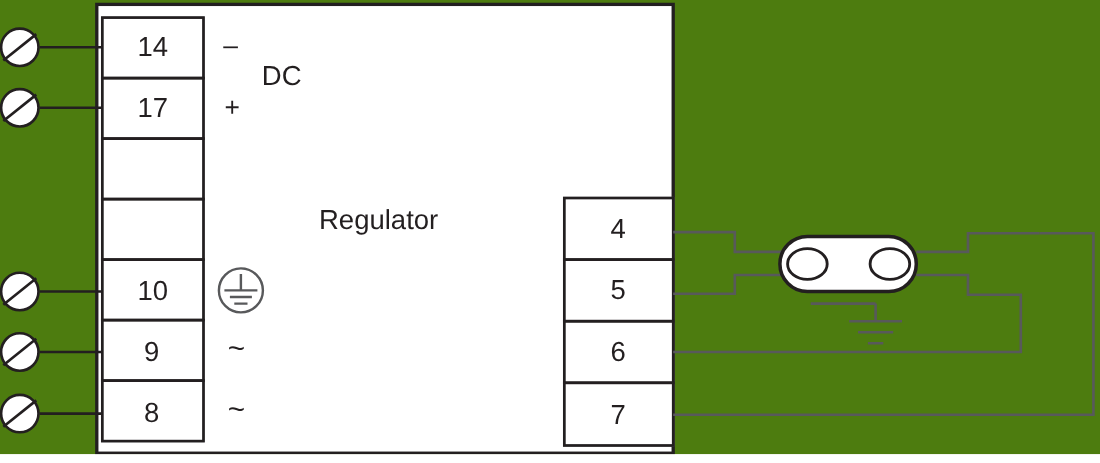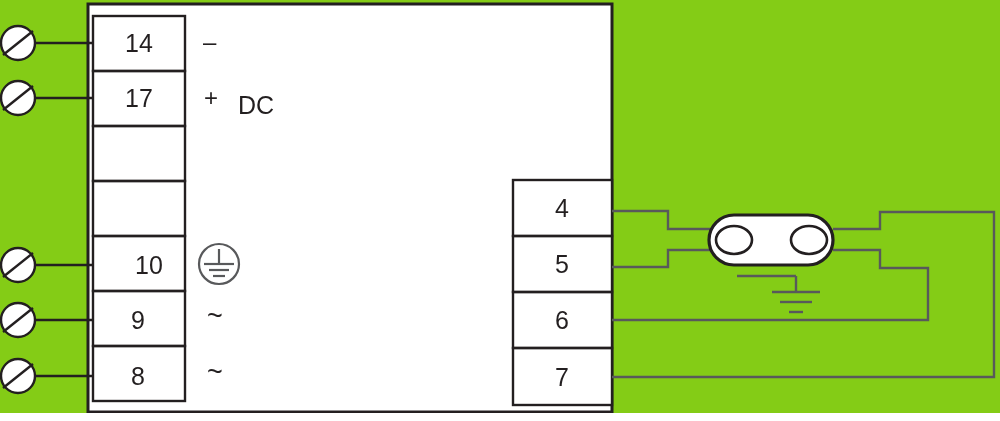--- a/index.html
+++ b/index.html
@@ -1,33 +1,33 @@
 <!DOCTYPE html>
 <html><head>
 <meta charset="utf-8">
 <style>
   html,body{margin:0;padding:0;background:#ffffff;}
   #stage{
     position:relative;
     width:1000px;height:413px;
-    background:#84cc16;
+    background:#4d7c0f;
     font-family:"Liberation Sans", sans-serif;
     overflow:hidden;
   }
   #stage svg{position:absolute;left:0;top:0;}
   .lbl{
     position:absolute;
     color:#231f20;
     font-family:"Liberation Sans", sans-serif;
     white-space:nowrap;
     line-height:1;
   }
   .term-num{font-size:25px;}
   .sym{font-size:27px;}
-  .title{font-size:25px;margin-top:36px;}
+  .title{font-size:25px;}
 </style>
 </head>
 <body>
 
 <div id="stage">
 
   <svg width="1000" height="421" viewBox="0 0 1000 421">
 
     <rect x="88" y="4" width="524" height="408" fill="#ffffff" stroke="#231f20" stroke-width="3"></rect>
 
@@ -110,30 +110,31 @@
       <line x1="796" y1="276" x2="796" y2="292" stroke="#58595b" stroke-width="2.4"></line>
       <line x1="772" y1="292" x2="820" y2="292" stroke="#58595b" stroke-width="2.4"></line>
       <line x1="780" y1="302" x2="812" y2="302" stroke="#58595b" stroke-width="2.4"></line>
       <line x1="789" y1="312" x2="803" y2="312" stroke="#58595b" stroke-width="2.4"></line>
     </g>
 
   </svg>
 
   <div class="lbl term-num" style="left:125px;top:31px;">14</div>
   <div class="lbl term-num" style="left:125px;top:86px;">17</div>
-  <div class="lbl term-num" style="left:135px;top:253px;">10</div>
+  <div class="lbl term-num" style="left:125px;top:253px;">10</div>
   <div class="lbl term-num" style="left:131px;top:308px;">9</div>
   <div class="lbl term-num" style="left:131px;top:364px;">8</div>
 
   <div class="lbl term-num" style="left:555px;top:196px;">4</div>
   <div class="lbl term-num" style="left:555px;top:252px;">5</div>
   <div class="lbl term-num" style="left:555px;top:308px;">6</div>
   <div class="lbl term-num" style="left:555px;top:365px;">7</div>
 
   <div class="lbl sym" style="left:203px;top:30px;font-size:24px;">–</div>
   <div class="lbl title" style="left:238px;top:57px;">DC</div>
   <div class="lbl sym" style="left:204px;top:86px;font-size:24px;">+</div>
 
   <div class="lbl sym" style="left:207px;top:303px;">~</div>
   <div class="lbl sym" style="left:207px;top:359px;">~</div>
 
+  <div class="lbl title" style="left:290px;top:188px;">Regulator</div>
 
 </div>
 
 </body></html>

